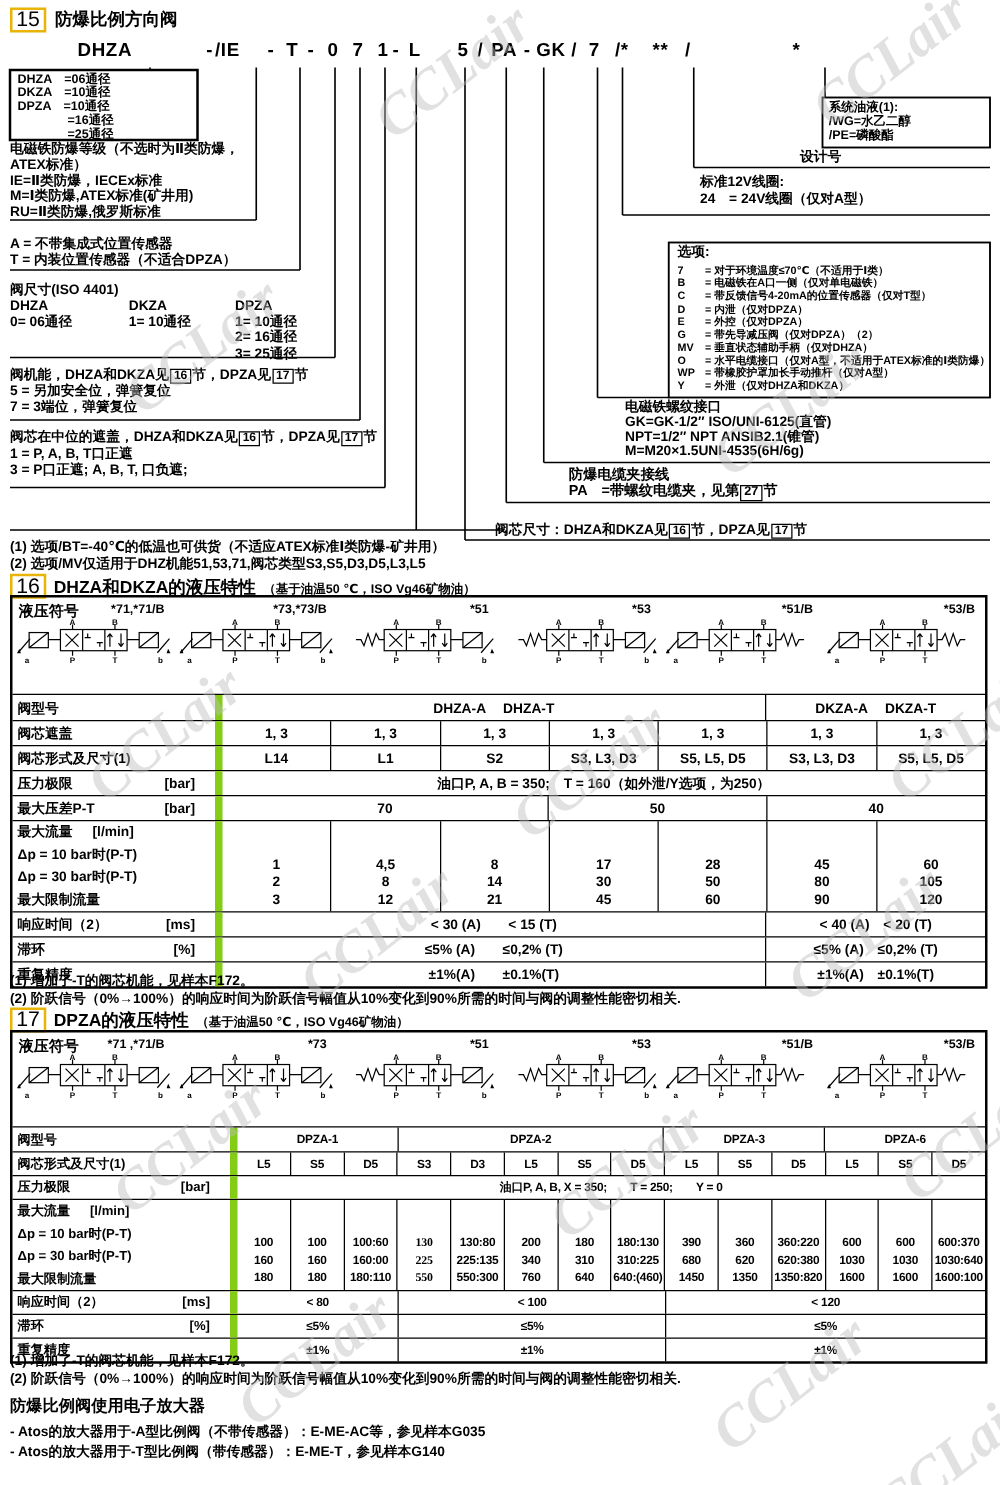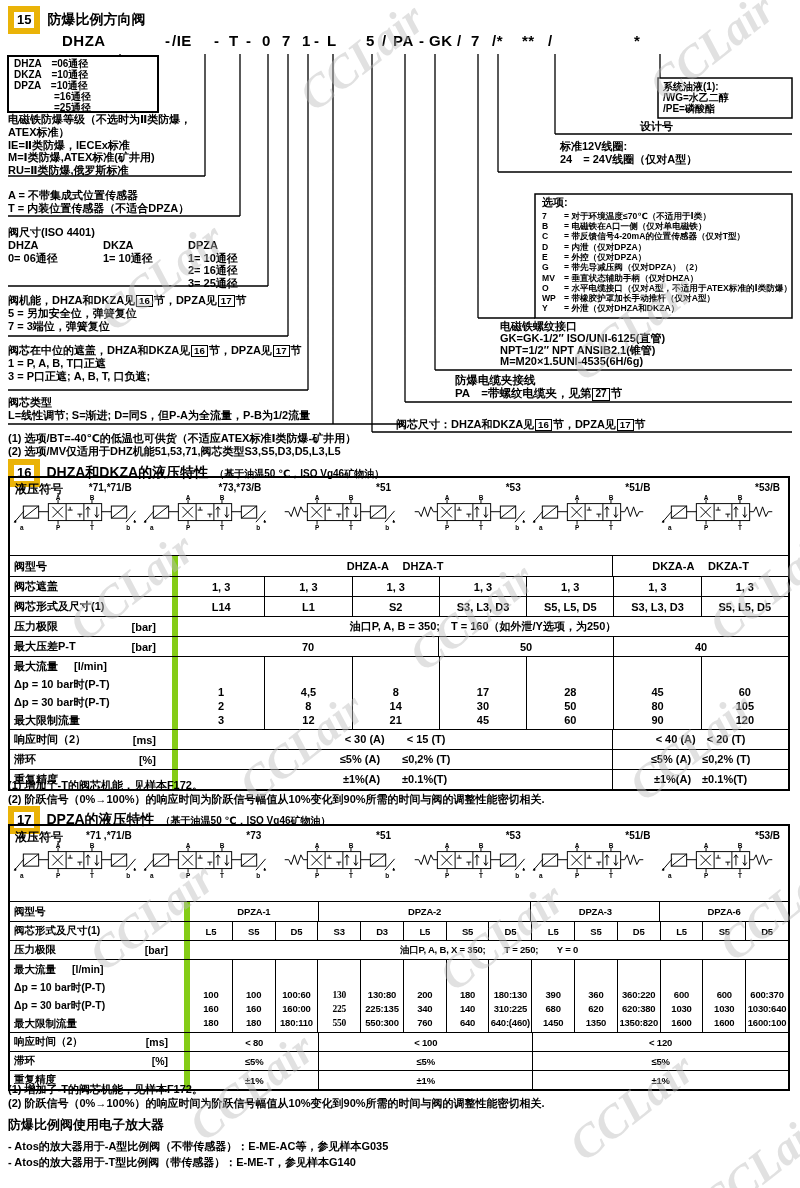--- a/index.html
+++ b/index.html
@@ -9,21 +9,21 @@
   }
   .abs{position:absolute}
   
   .wm{position:absolute;font-style:italic;font-weight:bold;font-size:46px;
       color:#bdbdbd;opacity:.45;transform:rotate(-38deg);z-index:4;pointer-events:none;
       font-family:"Liberation Serif","DejaVu Serif",serif}
   
   #ladder{position:absolute;left:0;top:0;z-index:1}
   .blk{position:absolute;z-index:2;font-weight:bold;color:#000}
   .sec15{left:8px;top:6px;display:flex;gap:7px;align-items:center}
-  .secnum{border:6px solid #eab308;padding:0 3px;font-size:13px;line-height:16px;font-weight:bold}
+  .secnum{border:2px solid #eab308;padding:0 3px;font-size:17px;line-height:16px;font-weight:normal}
   .sec15 .t{font-size:14px}
   .codeseg{position:absolute;top:32px;font-size:15px;font-weight:bold;z-index:2;letter-spacing:.5px}
   .l10{font-size:10px;line-height:11px}
   .l11{font-size:11px;line-height:12.8px}
   .l115{font-size:11.5px;line-height:13px}
   .sizecols{display:flex}
   .sizecols>div{line-height:12.8px;font-size:11px}
   .opt-row{display:flex;gap:3px;font-size:8.6px;line-height:10.3px;font-weight:bold;white-space:nowrap}
   .opt-code{width:19px;flex:none}
   .bx{display:inline-block;border:1.5px solid #000;padding:0 2px;margin:0 1px;
@@ -165,24 +165,20 @@
     <div>5 = 另加安全位，弹簧复位</div>
     <div>7 = 3端位，弹簧复位</div>
   </div>
 
   <div class="blk l11" style="left:8px;top:344px;width:310px">
     <div>阀芯在中位的遮盖，DHZA和DKZA见<span class="bx">16</span>节，DPZA见<span class="bx">17</span>节</div>
     <div>1 = P, A, B, T口正遮</div>
     <div>3 = P口正遮; A, B, T, 口负遮;</div>
   </div>
 
-  <div class="blk l11" style="left:8px;top:396px;width:400px">
-    <div>阀芯类型</div>
-    <div>L=线性调节; S=渐进; D=同S，但P-A为全流量，P-B为1/2流量</div>
-  </div>
 
   <div class="blk l11" style="left:8px;top:432px;width:430px">
     <div>(1) 选项/BT=-40℃的低温也可供货（不适应ATEX标准Ⅰ类防爆-矿井用）</div>
     <div>(2) 选项/MV仅适用于DHZ机能51,53,71,阀芯类型S3,S5,D3,D5,L3,L5</div>
   </div>
 
   <div class="blk l10" style="left:663px;top:81px;width:126px">
     <div>系统油液(1):</div>
     <div>/WG=水乙二醇</div>
     <div>/PE=磷酸酯</div>
@@ -901,21 +897,21 @@
             <div>225:135</div>
             <div>550:300</div>
           </div>
           <div class="tcell" style="flex: 1 1 0px;">
             <div>200</div>
             <div>340</div>
             <div>760</div>
           </div>
           <div class="tcell" style="flex: 1 1 0px;">
             <div>180</div>
-            <div>140</div>
+            <div>310</div>
             <div>640</div>
           </div>
           <div class="tcell" style="flex: 1 1 0px;">
             <div>180:130</div>
             <div>310:225</div>
             <div>640:(460)</div>
           </div>
           <div class="tcell" style="flex: 1 1 0px;">
             <div>390</div>
             <div>680</div>

